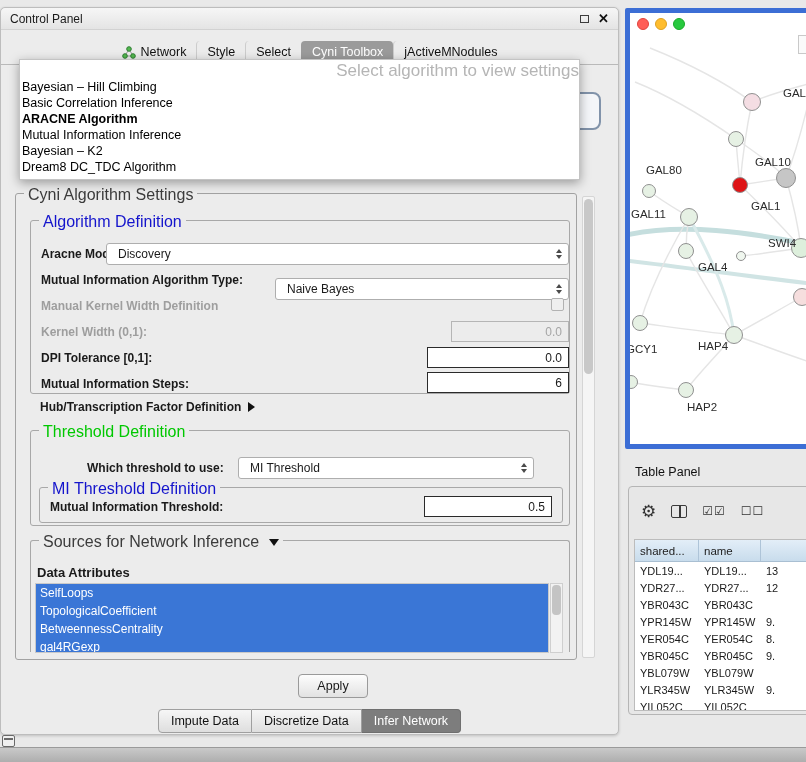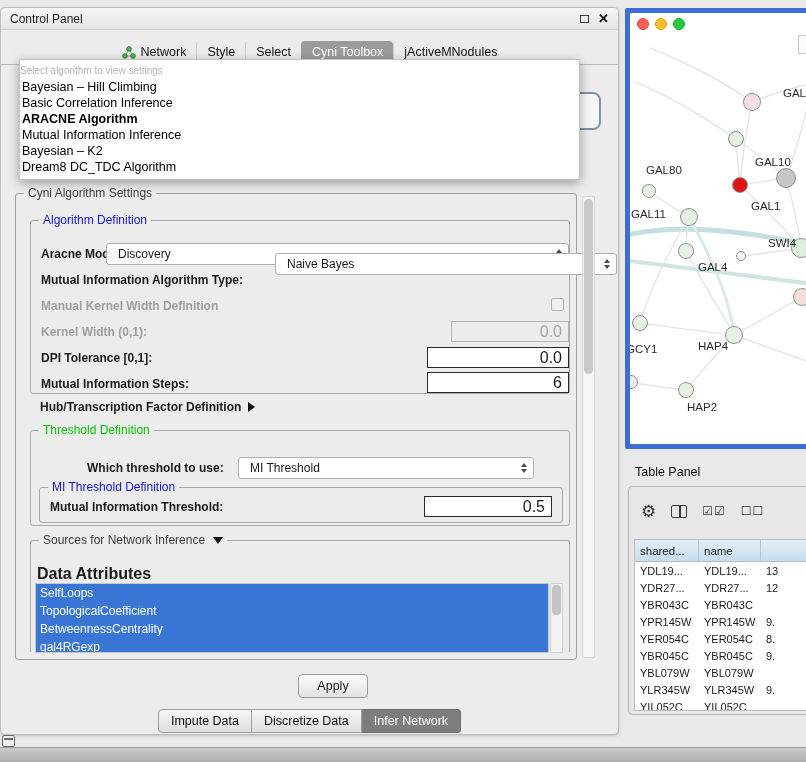--- a/index.html
+++ b/index.html
@@ -24,57 +24,57 @@
   .cp-tab.active{background:#9b9b9b;color:#fff;border-left-color:transparent;}
   .tab-icon{display:inline-flex;}
 
   
   .partial-box{position:absolute;left:560px;top:84px;width:40px;height:38px;border:2px solid #8193aa;
     border-radius:8px;background:#f4f6f9;z-index:5;box-sizing:border-box;}
 
   
   .algo-popup{position:absolute;left:18px;top:51px;width:561px;background:#fff;border:1px solid #c4c4c4;
     box-shadow:0 3px 10px rgba(0,0,0,.35);z-index:40;padding:2px 0 4px;box-sizing:border-box;}
-  .dd-placeholder{text-align:left;color:#b5b5b5;font-size:10px;height:17px;line-height:17px;}
+  .dd-placeholder{text-align:right;color:#b5b5b5;font-size:17px;height:17px;line-height:17px;}
   .dd-item{font-size:12.5px;height:16px;line-height:16px;padding-left:2px;color:#000;}
   .dd-item.selected{font-weight:bold;}
 
   
   .settings-group{position:absolute;left:14px;top:185px;width:562px;height:467px;
     border:1px solid #a2a2a2;border-radius:3px;box-sizing:border-box;}
-  .group-title{position:absolute;top:-8px;left:8px;background:#ececec;padding:0 4px;font-size:12px;color:#3c3c3c;white-space:nowrap;}
+  .group-title{position:absolute;top:-8px;left:8px;background:#ececec;padding:0 4px;font-size:16px;color:#3c3c3c;white-space:nowrap;}
   .group-title.blue{color:#1414cc;}
   .group-title.green{color:#00c800;}
   .sub-group{position:absolute;border:1px solid #a8a8a8;border-radius:3px;box-sizing:border-box;}
   .algdef-box{left:14px;top:26px;width:540px;height:174px;}
   .thresh-box{left:14px;top:236px;width:540px;height:96px;}
   .mithresh-box{left:8px;top:56px;width:524px;height:36px;}
   .sources-box{left:14px;top:346px;width:540px;height:112px;border-bottom:none;border-radius:3px 3px 0 0;}
 
   .flabel{position:absolute;font-size:12px;font-weight:bold;color:#1a1a1a;white-space:nowrap;}
   .flabel.disabled{color:#9e9e9e;}
 
   .combo{position:absolute;height:22px;background:#fff;border:1px solid #aeaeae;border-radius:3px;
     box-sizing:border-box;display:flex;align-items:center;font-size:12px;padding-left:11px;}
   .stepper{margin-left:auto;margin-right:6px;display:flex;flex-direction:column;gap:2px;align-items:center;}
   .tri-up{width:0;height:0;border-left:3.5px solid transparent;border-right:3.5px solid transparent;border-bottom:4.5px solid #4a4a4a;}
   .tri-down{width:0;height:0;border-left:3.5px solid transparent;border-right:3.5px solid transparent;border-top:4.5px solid #4a4a4a;}
 
   .checkbox{position:absolute;width:13px;height:13px;border:1px solid #b2b2b2;background:#efefef;border-radius:2px;box-sizing:border-box;}
   .tfield{position:absolute;height:21px;box-sizing:border-box;border:1px solid #2a2a2a;background:#fff;
-    font-size:16px;display:flex;align-items:center;justify-content:flex-end;padding-right:6px;}
+    font-size:12px;display:flex;align-items:center;justify-content:flex-end;padding-right:6px;}
   .tfield.disabled{border:1px solid #b5b5b5;background:#ececec;color:#a5a5a5;}
 
   .hub-label{position:absolute;left:24px;top:206px;font-size:12px;font-weight:bold;display:flex;align-items:center;}
   .arrow-right{display:inline-block;margin-left:7px;width:0;height:0;border-top:5px solid transparent;
     border-bottom:5px solid transparent;border-left:7px solid #111;}
   .arrow-down{display:inline-block;margin-left:5px;width:0;height:0;border-left:5px solid transparent;
     border-right:5px solid transparent;border-top:7px solid #111;vertical-align:middle;}
 
-  .attr-label{position:absolute;left:6px;top:24px;font-size:16px;font-weight:bold;}
+  .attr-label{position:absolute;left:6px;top:24px;font-size:13px;font-weight:bold;}
   .attr-list{position:absolute;left:4px;top:42px;width:514px;height:70px;background:#fff;
     border:1px solid #c9c9c9;overflow:hidden;box-sizing:border-box;}
   .attr-item{height:18px;line-height:18px;background:#3a76d6;color:#fff;font-size:12px;padding-left:4px;}
   .attr-scroll{position:absolute;left:519px;top:42px;width:13px;height:70px;background:#f2f2f2;
     border:1px solid #cfcfcf;box-sizing:border-box;}
   .attr-scroll .thumb{position:absolute;left:1px;top:1px;width:9px;height:30px;background:#c4c4c4;border-radius:4px;}
 
   .v-scroll{position:absolute;left:581px;top:188px;width:13px;height:462px;background:#f5f5f5;
     border:1px solid #d5d5d5;border-radius:2px;box-sizing:border-box;}
   .v-scroll .thumb{position:absolute;left:1px;top:2px;width:9px;height:175px;background:#c8c8c8;border-radius:5px;}
@@ -180,21 +180,21 @@
       <span class="flabel" style="left:10px;top:26px">Aracne Mode:</span>
       <div class="combo" style="left:75px;top:22px;width:463px">
         <span>Discovery</span>
         <span class="stepper">
             <i class="tri-up"></i>
             <i class="tri-down"></i>
           </span>
       </div>
 
       <span class="flabel" style="left:10px;top:52px">Mutual Information Algorithm Type:</span>
-      <div class="combo" style="left:244px;top:32px;width:342px">
+      <div class="combo" style="left:244px;top:57px;width:294px">
         <span>Naive Bayes</span>
         <span class="stepper">
             <i class="tri-up"></i>
             <i class="tri-down"></i>
           </span>
       </div>
 
       <span class="flabel disabled" style="left:10px;top:78px">Manual Kernel Width Definition</span>
       <span class="checkbox" style="left:520px;top:77px"></span>
 

